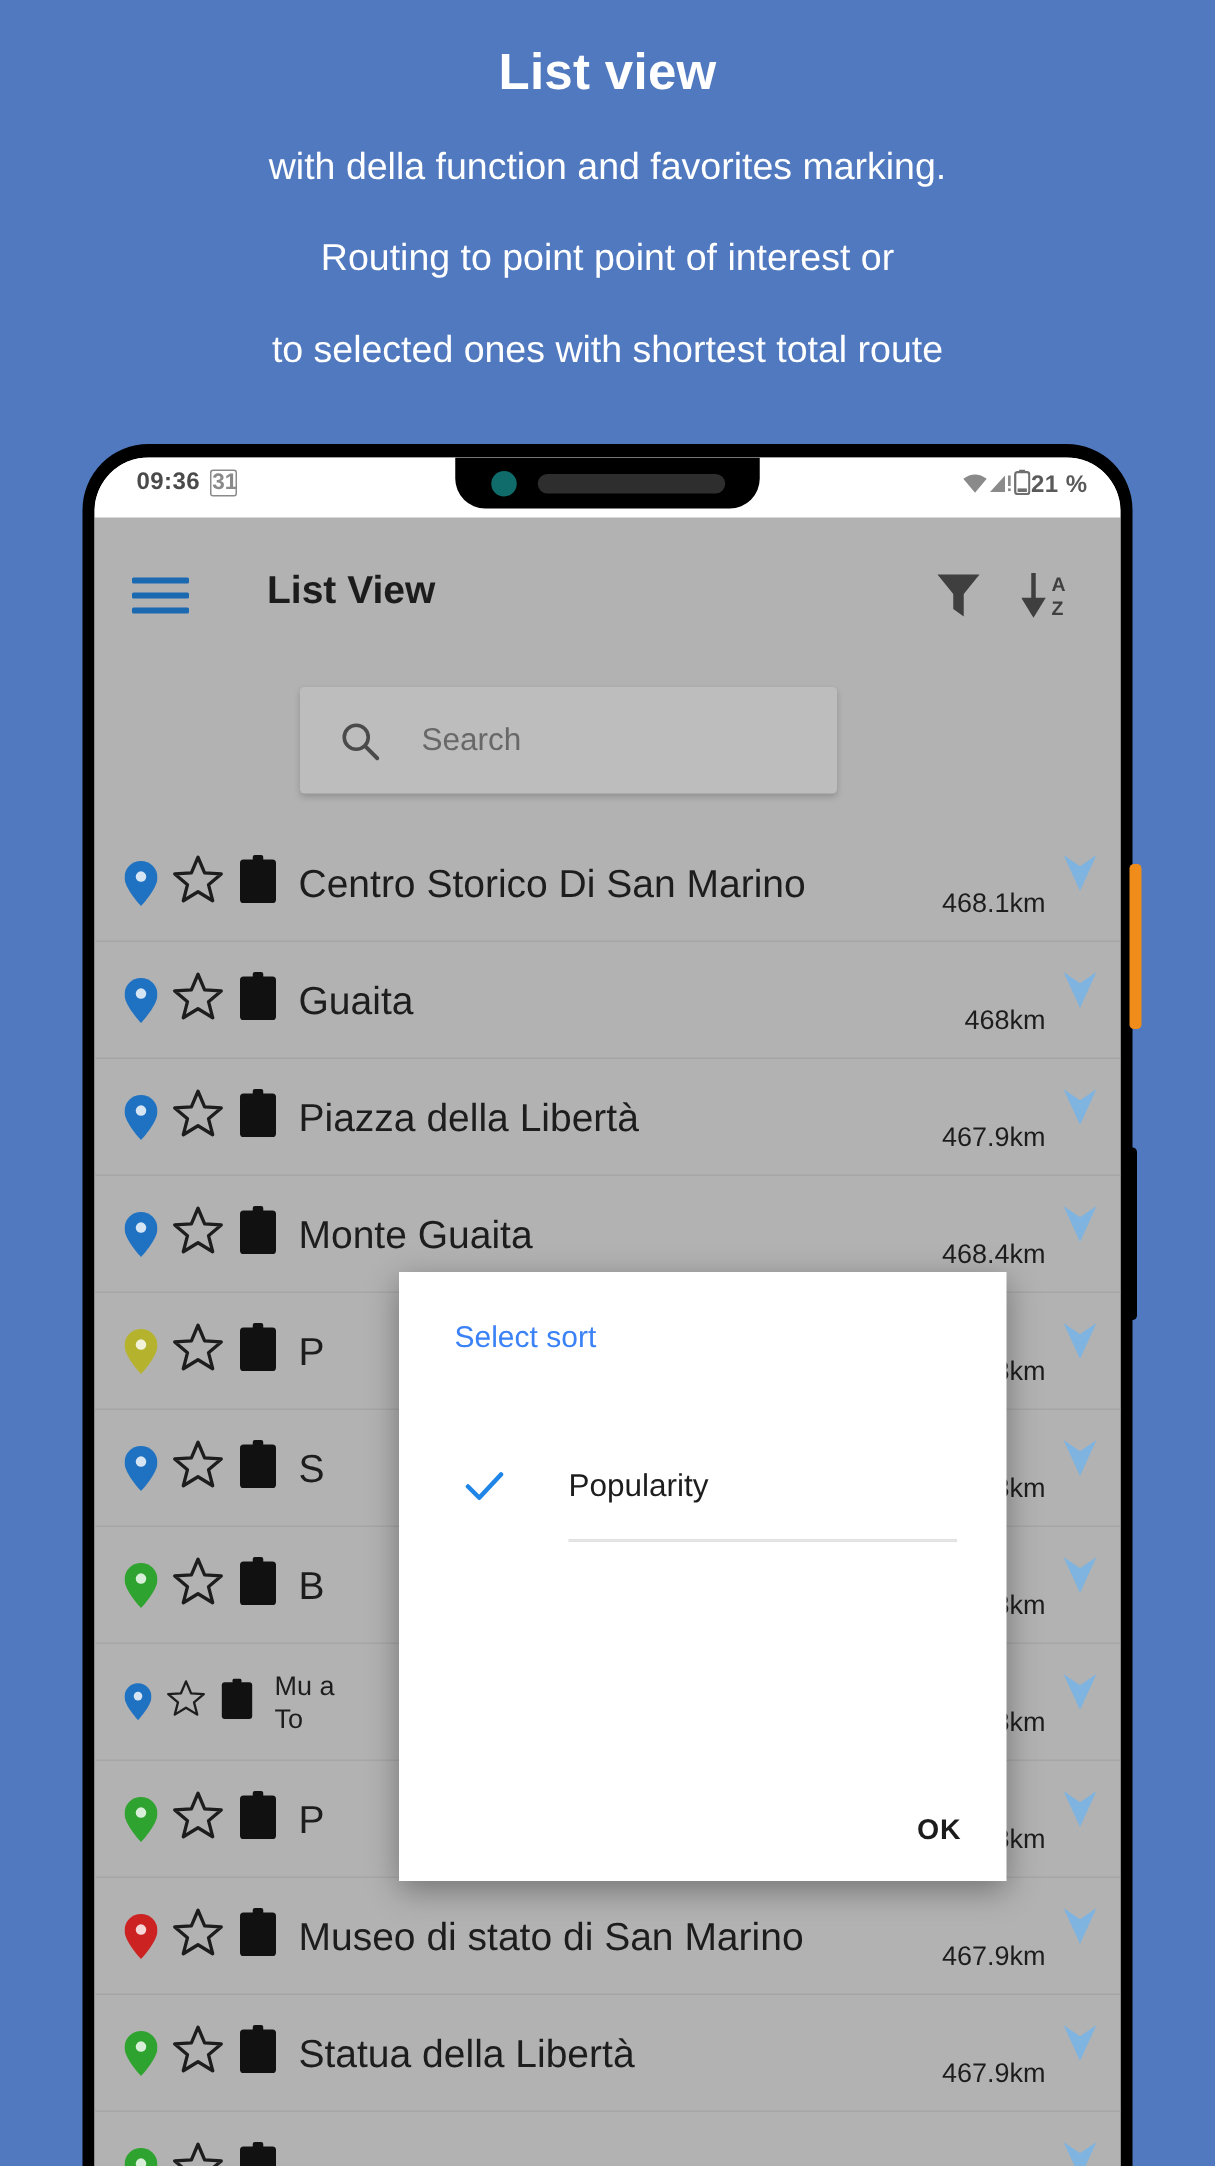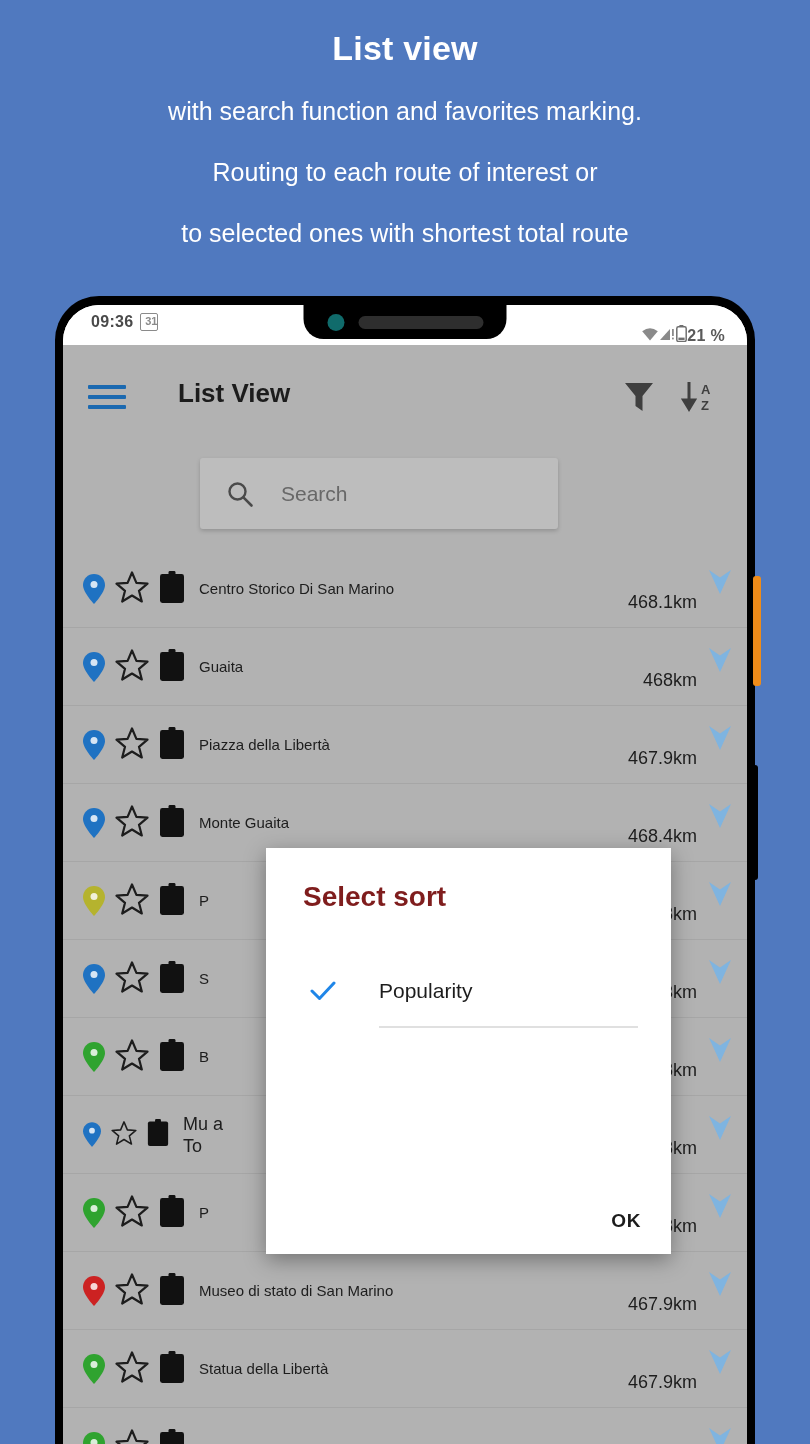--- a/index.html
+++ b/index.html
@@ -54,25 +54,25 @@
   #status-bar{
     position:absolute;left:0;top:0;width:684px;height:40px;
     background:#ffffff;color:#3c3c3c;font-weight:bold;
   }
   #status-left{
     position:absolute;left:28px;top:8px;display:flex;align-items:center;gap:7px;
   }
   #status-time{font-size:16px;color:#4a4a4a;letter-spacing:.3px;}
   #cal-icon{
     width:16px;height:16px;border:1.6px solid #8a8a8a;border-radius:2px;
-    font-size:11px;line-height:15px;text-align:right;color:#8a8a8a;
+    font-size:15px;line-height:15px;text-align:right;color:#8a8a8a;
     position:relative;
   }
   #status-right{
-    position:absolute;right:22px;top:20px;display:flex;align-items:center;gap:0;color:#727272;
+    position:absolute;right:22px;top:8px;display:flex;align-items:center;gap:0;color:#727272;
   }
   #status-right .battery-pct{font-size:16px;color:#5a5a5a;letter-spacing:.3px;}
 
   
   #notch{
     position:absolute;left:50%;transform:translateX(-50%);top:0;
     width:203px;height:34px;background:#000000;
     border-bottom-left-radius:20px;border-bottom-right-radius:20px;
     z-index:30;
   }
@@ -123,21 +123,21 @@
     position:relative;height:77px;
     border-bottom:1px solid #a6a6a6;
     display:flex;align-items:center;
   }
   .row.two-line{height:77px;}
   .pin{width:22px;height:30px;margin-left:20px;flex:0 0 auto;}
   .row.two-line .pin{width:18px;height:25px;}
   .star{margin-left:10px;flex:0 0 auto;}
   .clip{margin-left:10px;flex:0 0 auto;}
   .row-title{
-    margin-left:14px;font-size:15px;color:#1d1d1d;line-height:24px;
+    margin-left:14px;font-size:26px;color:#1d1d1d;line-height:24px;
     flex:1 1 auto;white-space:nowrap;overflow:hidden;
   }
   .row.two-line .row-title{white-space:normal;font-size:18px;line-height:22px;}
   .row-dist{
     font-size:18px;color:#1d1d1d;margin-right:6px;align-self:flex-end;
     margin-bottom:14px;white-space:nowrap;
   }
   .arrow{margin-right:14px;margin-left:4px;flex:0 0 auto;align-self:flex-start;margin-top:18px;}
 
   
@@ -146,41 +146,41 @@
     background:rgba(0,0,0,0.0);pointer-events:none;z-index:18;
   }
 
   
   #dialog{
     position:absolute;left:203px;top:543px;width:405px;height:406px;
     background:#ffffff;z-index:25;
     box-shadow:0 6px 20px rgba(0,0,0,.35);
   }
   #dialog-title{
-    position:absolute;left:37px;top:33px;font-size:28px;font-weight:bold;color:#7f1d1d;
+    position:absolute;left:37px;top:33px;font-size:20px;font-weight:normal;color:#3b82f6;
   }
   #dialog-options{position:absolute;left:0;top:108px;width:405px;}
   .opt{
     position:relative;height:70px;display:flex;align-items:center;
   }
   .opt .check-slot{width:113px;flex:0 0 auto;display:flex;justify-content:center;}
   .opt .opt-label{font-size:21px;color:#1d1d1d;text-align:right;}
   .opt-sep{height:1px;background:#e0e0e0;margin-left:113px;margin-right:33px;}
   #dialog-ok{
     position:absolute;right:30px;bottom:22px;font-size:19px;font-weight:bold;
     color:#1c1c1c;letter-spacing:.6px;cursor:pointer;
   }
 </style>
 </head>
 <body>
 
 <div id="promo">
   <div class="promo-title">List view</div>
-  <div class="promo-line l1">with search function and favorites marking.</div>
-  <div class="promo-line l2">Routing to each route of interest or</div>
+  <div class="promo-line l1">with della function and favorites marking.</div>
+  <div class="promo-line l2">Routing to point point of interest or</div>
   <div class="promo-line l3">to selected ones with shortest total route</div>
 </div>
 
 <div id="phone-frame">
   <div id="screen">
 
     <div id="notch">
       <div id="notch-cam"></div>
       <div id="notch-speaker"></div>
     </div>

